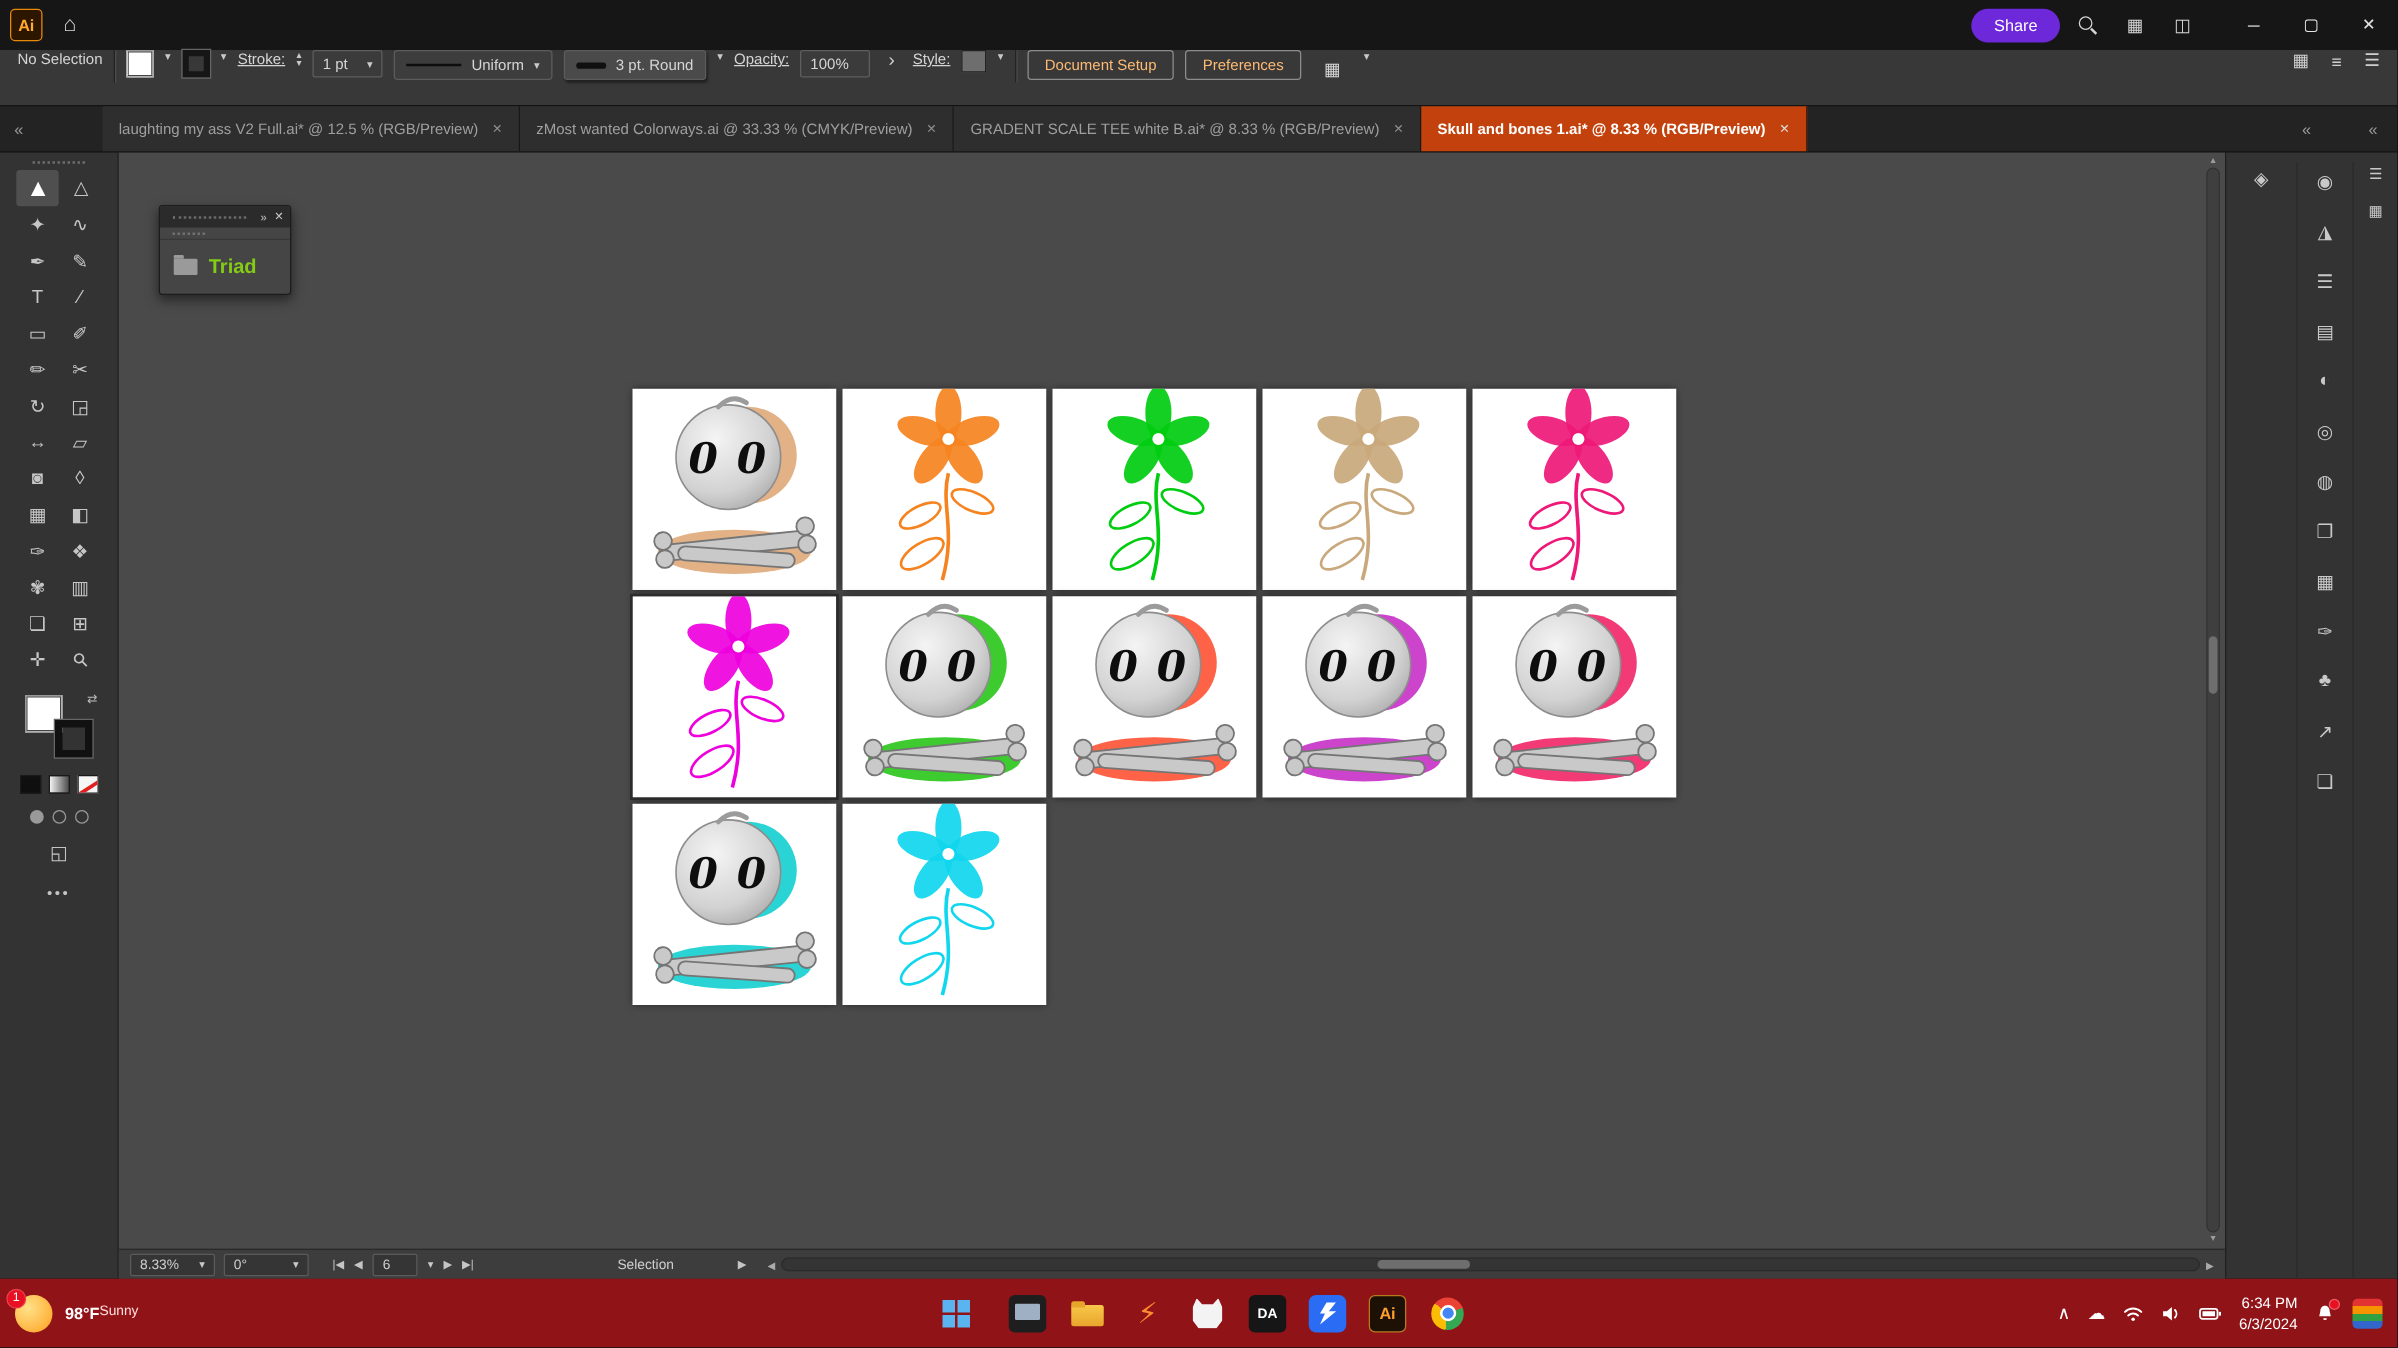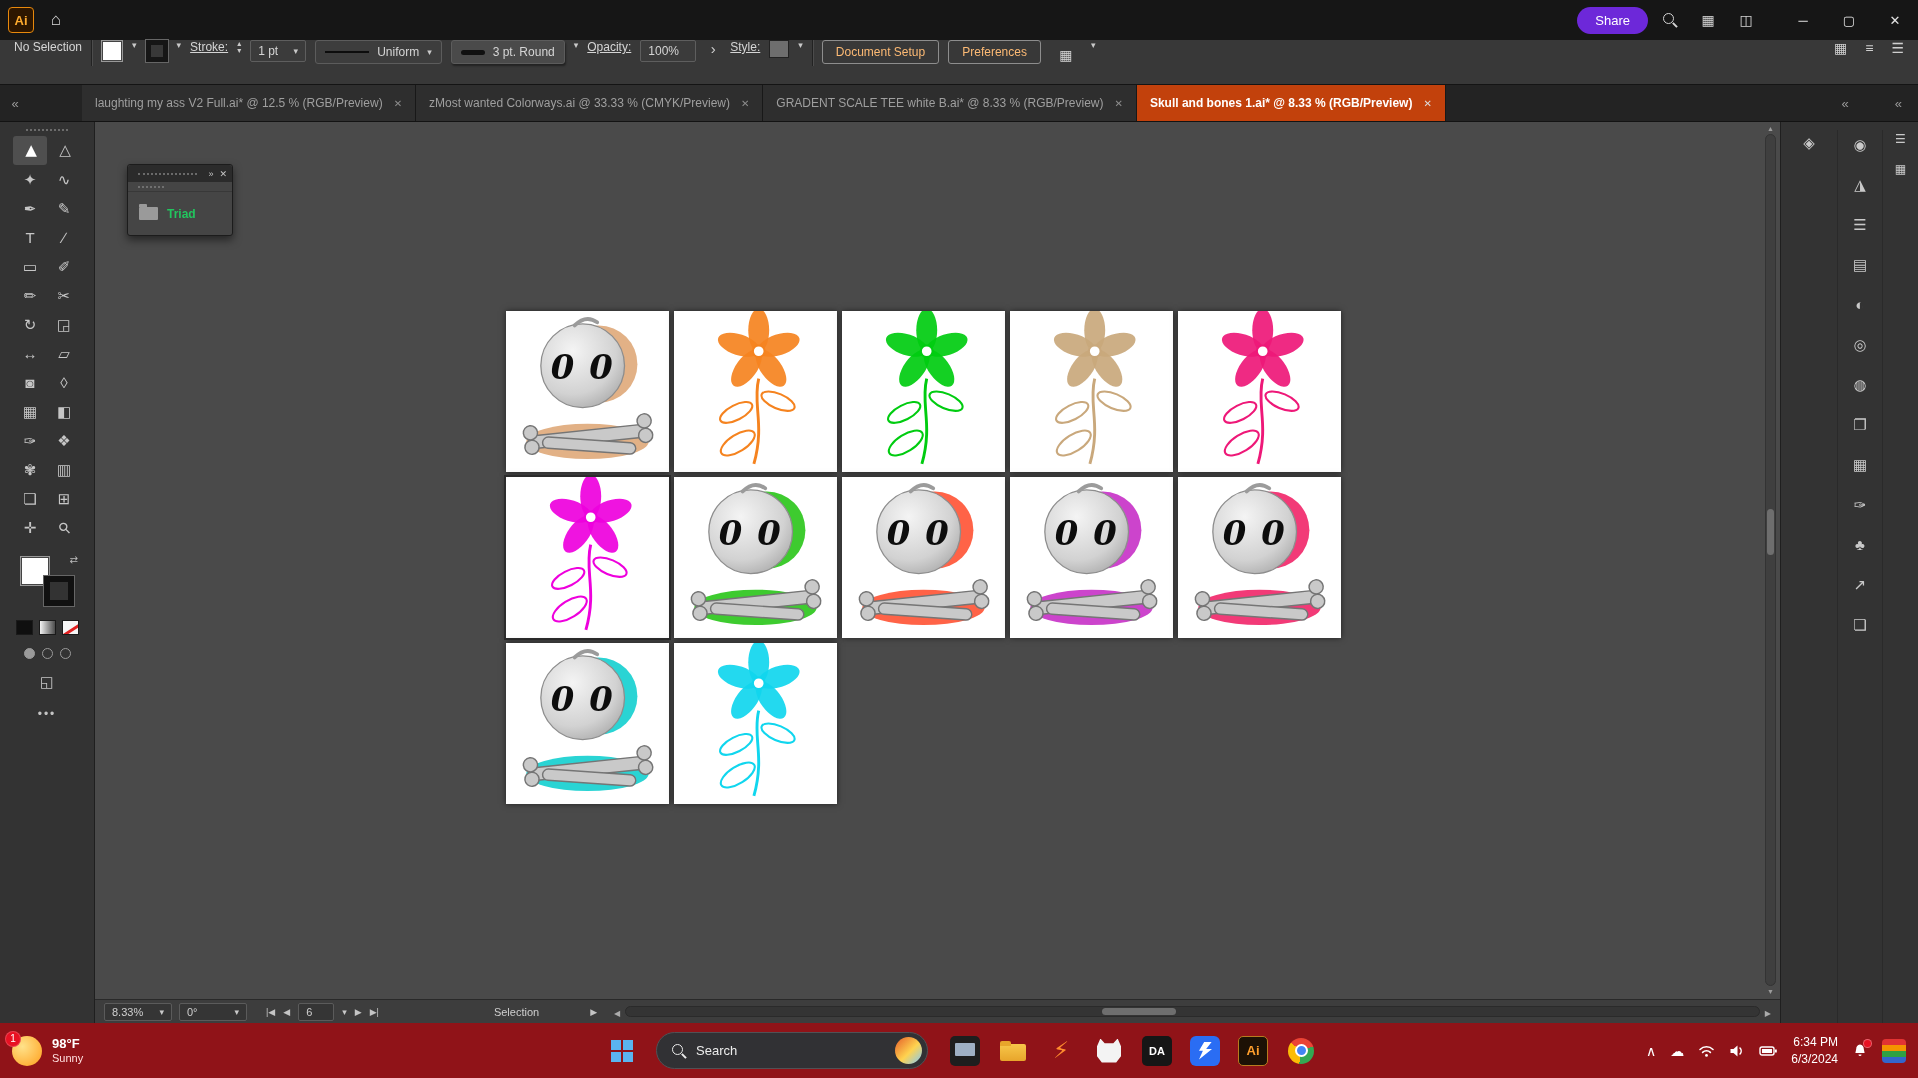--- a/index.html
+++ b/index.html
@@ -86,21 +86,21 @@
 
   .float-panel{position:absolute;left:32px;top:42px;width:106px;height:72px;background:#454545;border:1px solid #1c1c1c;box-shadow:0 4px 9px rgba(0,0,0,.5);border-radius:3px;display:flex;flex-direction:column}
   .fp-head{height:17px;background:#2b2b2b;display:flex;align-items:center;gap:6px;padding:0 5px;border-radius:3px 3px 0 0}
   .fp-grip{flex:1;border-top:2px dotted #6a6a6a;margin:0 5px}
   .fp-chev,.fp-close{font-size:9px;color:#c5c5c5}
   .fp-sub{height:10px;border-bottom:1px solid #383838;display:flex;align-items:center;justify-content:flex-start;padding-left:10px}
   .fp-sub i{border-top:2px dotted #707070;width:26px;display:block}
   .fp-body{flex:1;display:flex;align-items:center;gap:9px;padding:0 11px}
   .folder-icon{width:19px;height:13px;background:#9a9a9a;border-radius:1px;position:relative}
   .folder-icon::before{content:"";position:absolute;top:-3px;left:0;width:8px;height:3px;background:#9a9a9a;border-radius:1px 1px 0 0}
-  .fp-title{color:#22c55e;font-weight:bold;font-size:12px}
+  .fp-title{color:#84cc16;font-weight:bold;font-size:16px}
 
   .vscroll{position:absolute;top:3px;right:3px;bottom:28px;width:13px;display:flex;flex-direction:column;align-items:center;color:#9c9c9c;font-size:7px}
   .vscroll::before{content:"▲";margin-bottom:2px}
   .vscroll::after{content:"▼";margin-top:2px}
   .vtrack{flex:1;width:11px;background:#3f3f3f;border:1px solid #333;border-radius:6px;position:relative}
   .vthumb{position:absolute;top:44%;left:1px;width:7px;height:46px;background:#6e6e6e;border-radius:4px}
 
   .statusbar{position:absolute;left:0;right:0;bottom:0;height:24px;background:#3d3d3d;border-top:1px solid #292929;display:flex;align-items:center;gap:7px;padding:0 9px;font-size:11px;color:#cfcfcf}
   .sb-box{background:#353535;border:1px solid #5b5b5b;border-radius:2px;padding:2px 7px;display:inline-flex;align-items:center;gap:9px;min-width:68px;justify-content:space-between}
   .sb-box.small{min-width:36px}
@@ -122,21 +122,21 @@
   .dock-colB{width:46px;display:flex;flex-direction:column;align-items:center;gap:15px;border-left:1px solid #2a2a2a;border-right:1px solid #2a2a2a;padding-top:2px}
   .dock-colC{flex:1;display:flex;flex-direction:column;align-items:center;gap:12px;color:#c9c9c9}
   .dock-icon{width:30px;height:25px;display:flex;align-items:center;justify-content:center;color:#c9c9c9;font-size:15px}
   .dock-icon.sm{font-size:12px;height:18px}
 
   
   .taskbar{height:55px;flex:0 0 55px;background:#901318;position:relative;display:flex;align-items:center;justify-content:center}
   .tb-weather{position:absolute;left:12px;display:flex;align-items:center;gap:10px;color:#fff}
   .sun{width:30px;height:30px;border-radius:50%;background:radial-gradient(circle at 35% 35%,#ffe28a,#ff9f1c);position:relative}
   .badge{position:absolute;left:-7px;top:-5px;min-width:16px;height:16px;border-radius:8px;background:#e81123;color:#fff;font-size:10px;display:flex;align-items:center;justify-content:center;padding:0 3px;border:1px solid #fff3}
-  .wx-text{display:flex;flex-direction:column;line-height:1.2}
+  .wx-text{display:flex;flex-direction:row;line-height:1.2}
   .wx-text b{font-size:13px}
   .wx-text i{font-style:normal;font-size:11px;color:#ffdede}
   .tb-center{display:flex;align-items:center;gap:14px}
   .start{width:40px;height:42px;display:flex;align-items:center;justify-content:center}
   .winlogo{display:grid;grid-template-columns:10px 10px;grid-template-rows:10px 10px;gap:2px}
   .winlogo i{background:#5ab4f0}
   .searchbox{width:272px;height:37px;background:#313134;border:1px solid #515155;border-radius:19px;display:flex;align-items:center;gap:11px;padding:0 5px 0 15px;color:#ececec;font-size:13px}
   .searchbox .mag{width:13px;height:13px}
   .search-img{margin-left:auto;width:27px;height:27px;border-radius:50%;background:linear-gradient(135deg,#e9712f 10%,#ffd34f 55%,#7fc9ff)}
   .tb-apps{display:flex;align-items:center;gap:18px;margin-left:8px}
@@ -712,25 +712,20 @@
 
     <div class="tb-center">
       <span class="start">
         <span class="winlogo">
             <i></i>
             <i></i>
             <i></i>
             <i></i>
           </span>
       </span>
-      <div class="searchbox">
-        <span class="mag"></span>
-        <span>Search</span>
-        <span class="search-img"></span>
-      </div>
       <div class="tb-apps">
           <span class="app-ic k-monitor"></span>
           <span class="app-ic k-folder"></span>
           <span class="app-ic k-bolt">⚡</span>
           <span class="app-ic k-cat"></span>
           <span class="app-ic k-da">
             <i>DA</i>
           </span>
           <span class="app-ic k-blue"></span>
           <span class="app-ic k-ai">

